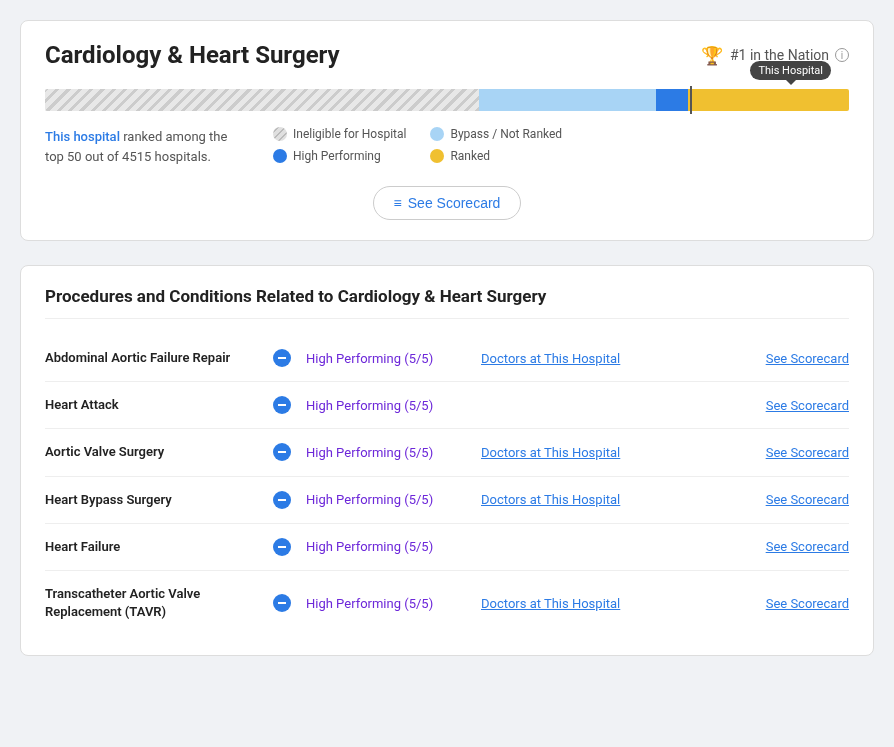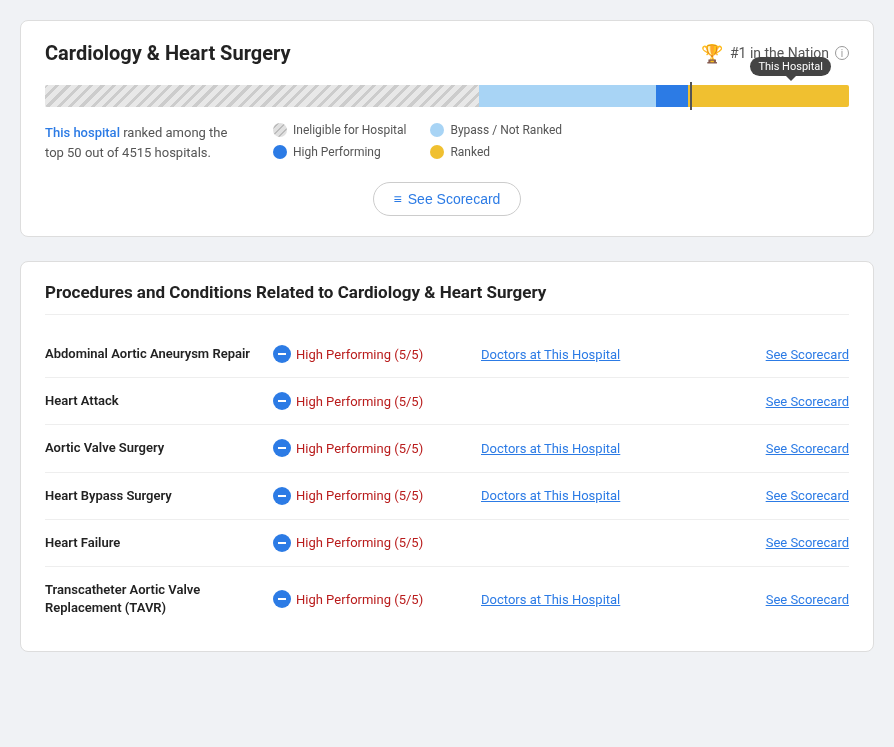--- a/index.html
+++ b/index.html
@@ -17,21 +17,21 @@
       margin-bottom: 24px;
     }
     
     .top-header {
       display: flex;
       justify-content: space-between;
       align-items: center;
       margin-bottom: 20px;
     }
     .top-title {
-      font-size: 20px;
+      font-size: 24px;
       font-weight: 700;
       color: #222;
     }
     .rank-badge {
       display: flex;
       align-items: center;
       gap: 6px;
       font-size: 14px;
       color: #555;
     }
@@ -207,23 +207,23 @@
     .procedure-row:last-child { border-bottom: none; }
     .proc-name {
       font-size: 13px;
       font-weight: 600;
       color: #222;
       line-height: 1.4;
     }
     .perf-badge {
       display: flex;
       align-items: center;
-      gap: 5px;
-      font-size: 13px;
-      color: #b91c1c;
+      gap: 15px;
+      font-size: 13px;
+      color: #6d28d9;
     }
     .perf-icon {
       width: 18px;
       height: 18px;
       border-radius: 50%;
       background: #2c7be5;
       display: flex;
       align-items: center;
       justify-content: center;
       flex-shrink: 0;
@@ -304,21 +304,21 @@
       <span>See Scorecard</span>
     </button>
   </div>
 </div>
 
 <div class="card">
   <div class="procedures-title">Procedures and Conditions Related to Cardiology &amp; Heart Surgery</div>
 
   <div id="procedures-list">
       <div class="procedure-row">
-        <span class="proc-name">Abdominal Aortic Aneurysm Repair</span>
+        <span class="proc-name">Abdominal Aortic Failure Repair</span>
         <div class="perf-badge">
     <div class="perf-icon"></div>
     <span>High Performing (5/5)</span>
   </div>
         <span class="doctors-link">Doctors at This Hospital</span>
         <span class="scorecard-link">See Scorecard</span>
       </div>
       <div class="procedure-row">
         <span class="proc-name">Heart Attack</span>
         <div class="perf-badge">

